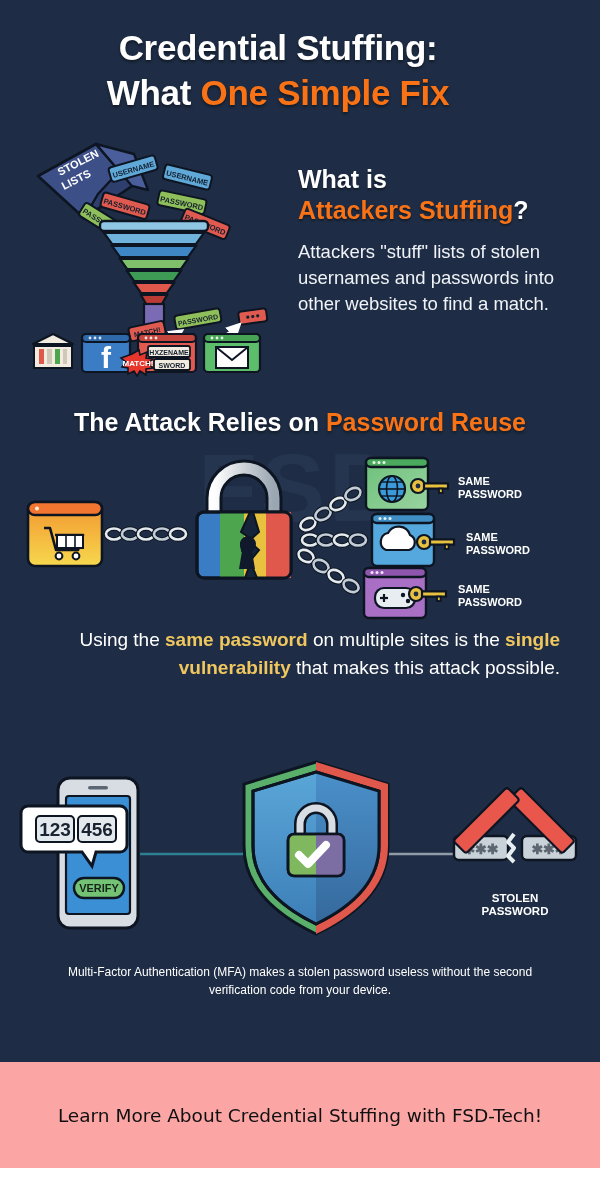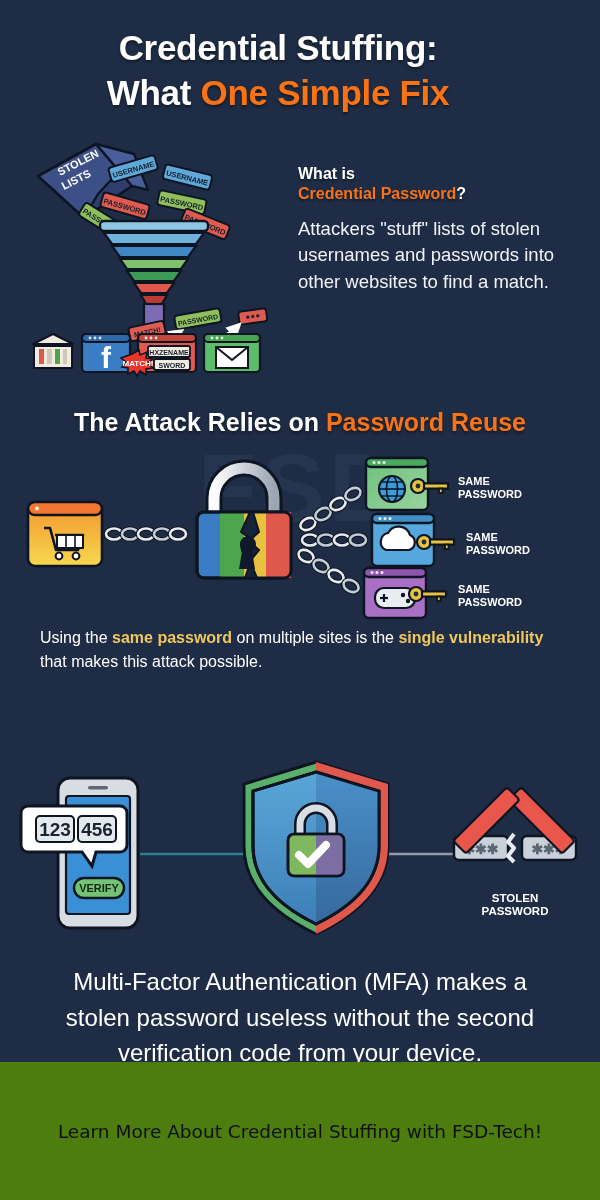--- a/index.html
+++ b/index.html
@@ -50,53 +50,53 @@
     letter-spacing: -0.3px;
     text-shadow: 0 2px 3px rgba(0,0,0,.45);
   }
   .accent { color: #f97316; }
 
   
   .sec1 { position: absolute; left: 0; top: 132px; width: 600px; height: 250px; }
   .sec1-art { position: absolute; left: 24px; top: 0; width: 262px; height: 240px; }
   .sec1-text { position: absolute; left: 298px; top: 32px; width: 280px; }
   .sec-h2 {
-    font-size: 16px; font-weight: bold; color: #ffffff; line-height: 1.25;
+    font-size: 25px; font-weight: bold; color: #ffffff; line-height: 1.25;
     text-shadow: 0 2px 2px rgba(0,0,0,.4);
   }
   .sec1-body {
     margin-top: 12px; font-size: 18.5px; line-height: 1.42; color: #f0f3f7;
   }
 
   
   .sec-head {
     position: absolute; left: 0; width: 600px; text-align: center;
     font-size: 25px; font-weight: bold; color: #ffffff;
     text-shadow: 0 2px 3px rgba(0,0,0,.45);
   }
 
   
   .sec2-art { position: absolute; left: 18px; top: 450px; width: 564px; height: 170px; }
   .sec2-cap {
     position: absolute; left: 40px; top: 626px; width: 520px;
-    text-align: left; font-size: 16px; line-height: 1.48; color: #ffffff;
+    text-align: right; font-size: 19px; line-height: 1.48; color: #ffffff;
   }
   .bold-acc { color: #efc75e; font-weight: bold; }
 
   
   .sec3-art { position: absolute; left: 22px; top: 758px; width: 556px; height: 190px; }
   .sec3-cap {
     position: absolute; left: 60px; top: 964px; width: 480px;
-    text-align: center; font-size: 24px; line-height: 1.48; color: #ffffff;
+    text-align: center; font-size: 12px; line-height: 1.48; color: #ffffff;
   }
 
   
   .footer {
-    position: absolute; left: 0; top: 1062px; width: 600px; height: 138px;
-    background: #4d7c0f; display: flex; align-items: center; justify-content: center;
+    position: absolute; left: 0; top: 1062px; width: 600px; height: 106px;
+    background: #fca5a5; display: flex; align-items: center; justify-content: center;
   }
   .footer-text {
     font-size: 18.5px; color: #101010; text-align: center;
     font-family: "DejaVu Sans", sans-serif;
   }
 
   svg { display: block; overflow: visible; }
   .tagtext { font-family: "Liberation Sans", sans-serif; font-weight: bold; }
 </style>
 </head>
@@ -231,21 +231,21 @@
               <circle cx="198" cy="206" r="1.4" fill="#e3f5e6"></circle>
             <rect x="192" y="215" width="32" height="21" fill="#ffffff" stroke="#0d1522" stroke-width="2"></rect>
             <path d="M192 215 L208 228 L224 215" fill="none" stroke="#0d1522" stroke-width="2"></path>
           </g>
         </g>
       </svg>
 
       <div class="sec1-text">
         <div class="sec-h2">
           <div>What is</div>
-          <div><span class="accent">Credential Password</span><span>?</span></div>
+          <div><span class="accent">Attackers Stuffing</span><span>?</span></div>
         </div>
         <div class="sec1-body">Attackers "stuff" lists of stolen usernames and passwords into other websites to find a match.</div>
       </div>
     </div>
 
     <div class="sec-head" style="top:408px;">
       <span>The Attack Relies on </span><span class="accent">Password Reuse</span>
     </div>
 
     <svg class="sec2-art" viewBox="0 0 564 170">

